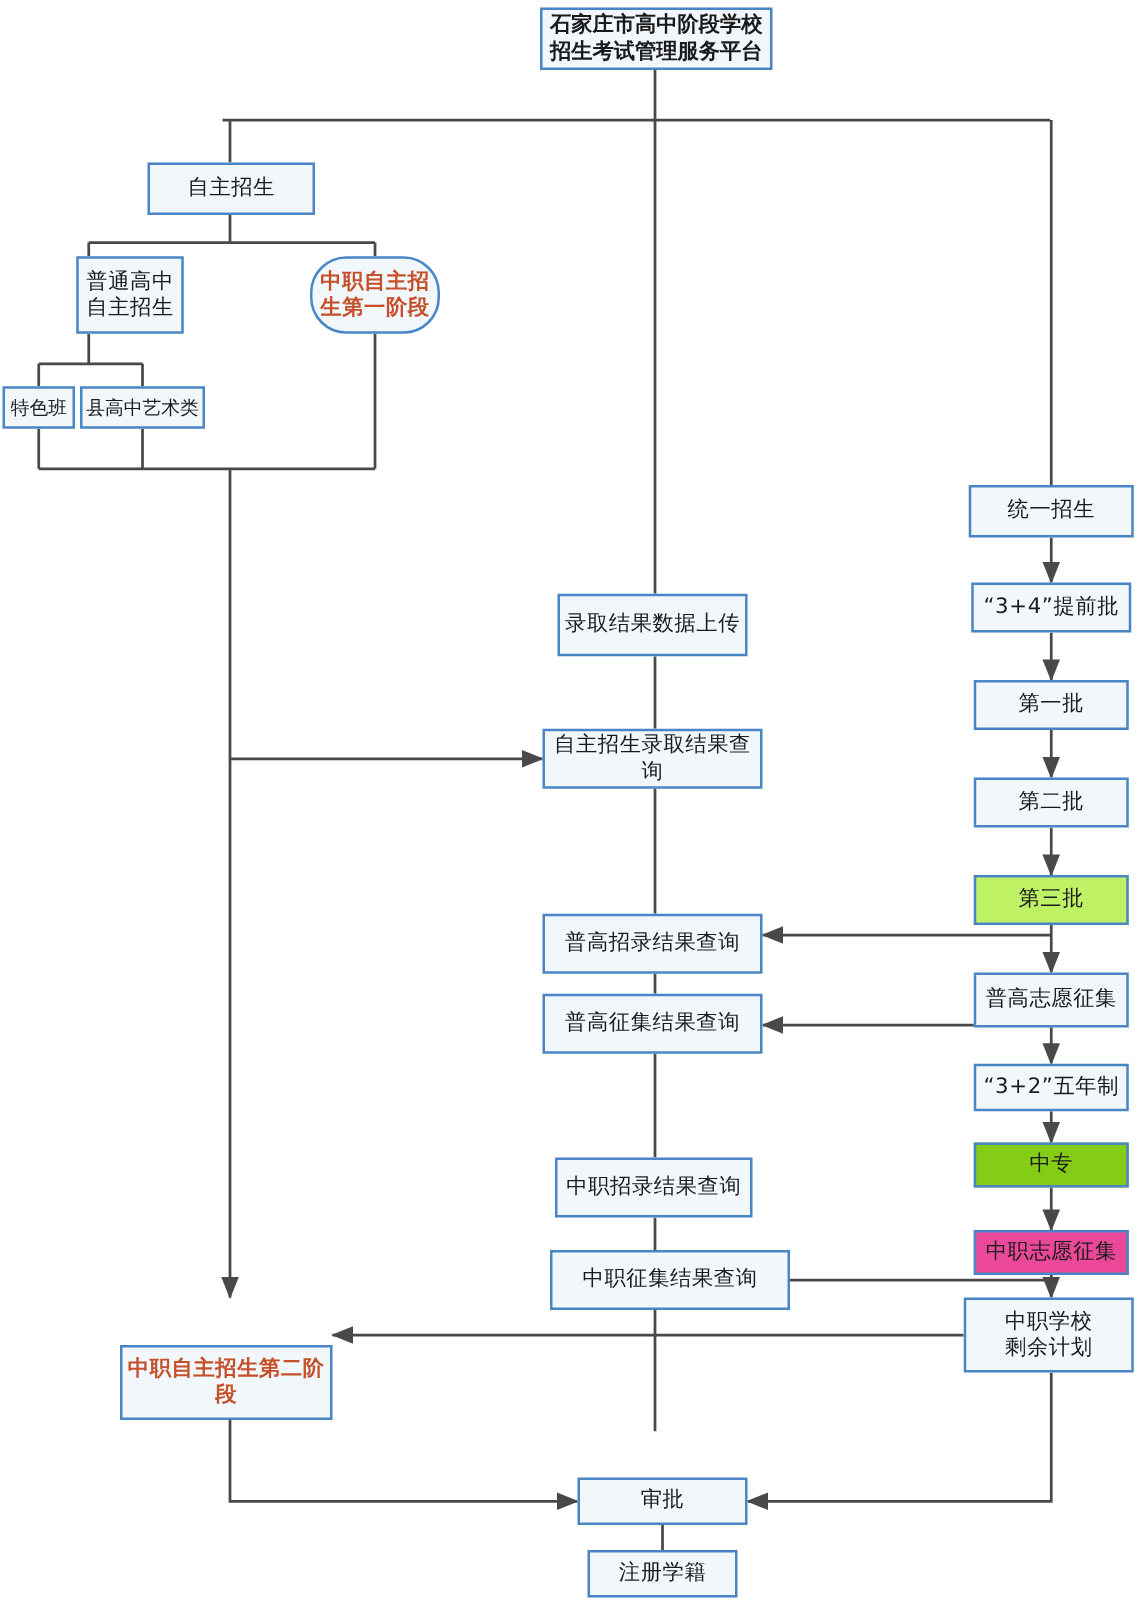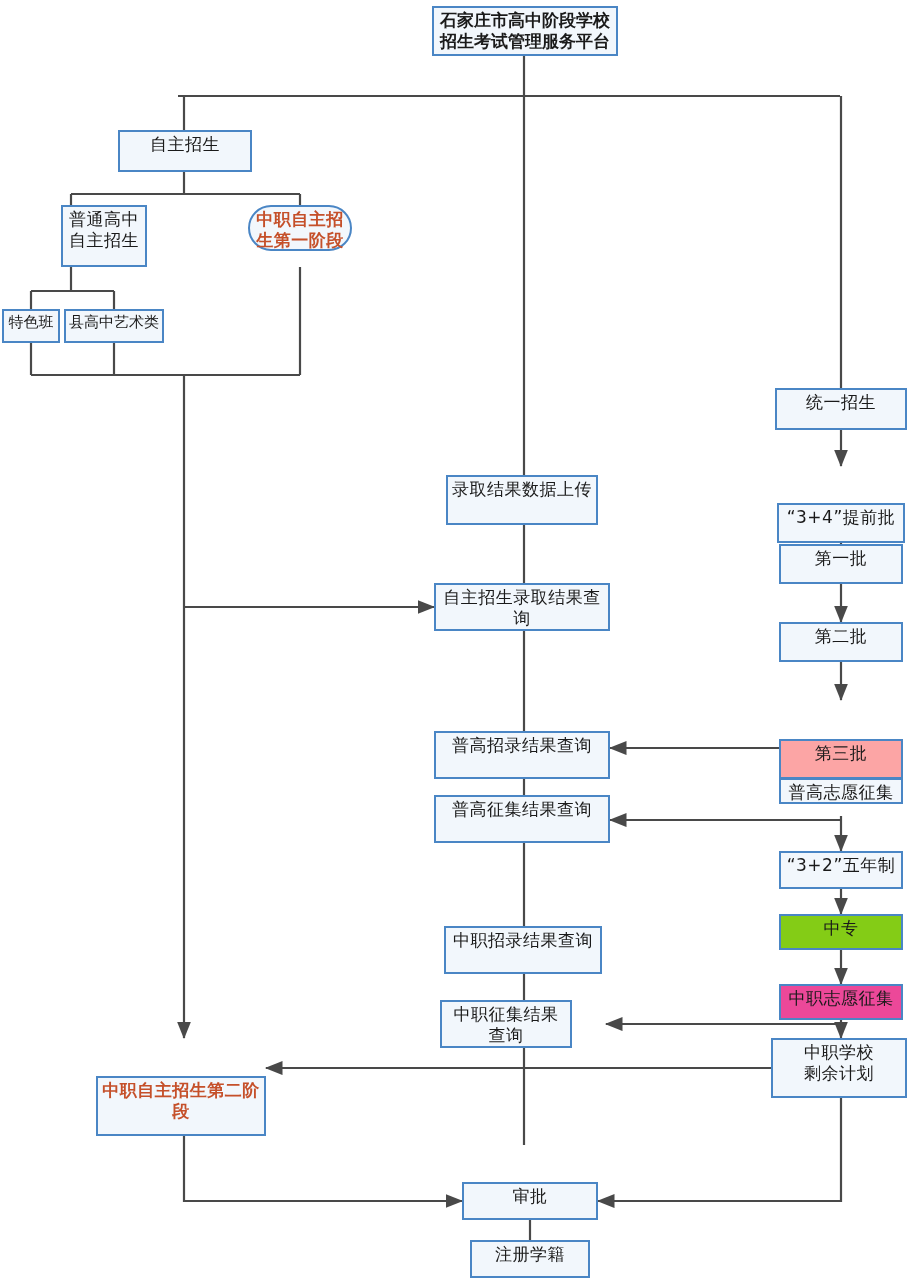--- a/index.html
+++ b/index.html
@@ -20,20 +20,21 @@
     left: 0;
     top: 0;
     width: 910px;
     height: 1281px;
     pointer-events: none;
   }
   .node {
     position: absolute;
     box-sizing: border-box;
     display: flex;
+    align-items: center;
     justify-content: center;
     text-align: center;
     background: #f2f7fc;
     border: 2px solid #4a86c5;
     color: #1a1a1a;
     font-size: 17px;
     line-height: 1.25;
     letter-spacing: 0.5px;
     padding: 2px 4px;
   }
@@ -120,46 +121,46 @@
         <span class="label">石家庄市高中阶段学校
 招生考试管理服务平台</span>
       </div>
       <div class="node" style="left: 118px; top: 130px; width: 134px; height: 42px; border-color: rgb(74, 134, 197); background: rgb(242, 247, 252);">
         <span class="label">自主招生</span>
       </div>
       <div class="node" style="left: 28px; top: 205px; width: 86px; height: 62px; border-color: rgb(74, 134, 197); background: rgb(242, 247, 252); margin-left: 33px;">
         <span class="label">普通高中
 自主招生</span>
       </div>
-      <div class="node accent" style="left: 248px; top: 205px; width: 104px; height: 46px; border-color: rgb(74, 134, 197); background: rgb(242, 247, 252); border-radius: 29px;">
+      <div class="node accent" style="left: 248px; top: 205px; width: 104px; height: 62px; border-color: rgb(74, 134, 197); background: rgb(242, 247, 252); border-radius: 29px;">
         <span class="label">中职自主招
 生第一阶段</span>
       </div>
       <div class="node small" style="left: 2px; top: 309px; width: 58px; height: 34px; border-color: rgb(74, 134, 197); background: rgb(242, 247, 252);">
         <span class="label">特色班</span>
       </div>
       <div class="node small" style="left: 64px; top: 309px; width: 100px; height: 34px; border-color: rgb(74, 134, 197); background: rgb(242, 247, 252);">
         <span class="label">县高中艺术类</span>
       </div>
       <div class="node" style="left: 775px; top: 388px; width: 132px; height: 42px; border-color: rgb(74, 134, 197); background: rgb(242, 247, 252);">
         <span class="label">统一招生</span>
       </div>
-      <div class="node" style="left: 777px; top: 466px; width: 128px; height: 40px; border-color: rgb(74, 134, 197); background: rgb(242, 247, 252); margin-top: 37px;">
+      <div class="node" style="left: 777px; top: 466px; width: 128px; height: 40px; border-color: rgb(74, 134, 197); background: rgb(242, 247, 252);">
         <span class="label">“3+4”提前批</span>
       </div>
       <div class="node" style="left: 779px; top: 544px; width: 124px; height: 40px; border-color: rgb(74, 134, 197); background: rgb(242, 247, 252);">
         <span class="label">第一批</span>
       </div>
       <div class="node" style="left: 779px; top: 622px; width: 124px; height: 40px; border-color: rgb(74, 134, 197); background: rgb(242, 247, 252);">
         <span class="label">第二批</span>
       </div>
-      <div class="node" style="left: 779px; top: 700px; width: 124px; height: 40px; border-color: rgb(74, 134, 197); background: #fca5a5; margin-top: 39px;">
+      <div class="node" style="left: 779px; top: 700px; width: 124px; height: 40px; border-color: rgb(74, 134, 197); background: #bef264;">
         <span class="label">第三批</span>
       </div>
-      <div class="node" style="left: 779px; top: 778px; width: 124px; height: 26px; border-color: rgb(74, 134, 197); background: rgb(242, 247, 252);">
+      <div class="node" style="left: 779px; top: 778px; width: 124px; height: 44px; border-color: rgb(74, 134, 197); background: rgb(242, 247, 252);">
         <span class="label">普高志愿征集</span>
       </div>
       <div class="node" style="left: 779px; top: 851px; width: 124px; height: 38px; border-color: rgb(74, 134, 197); background: rgb(242, 247, 252);">
         <span class="label">“3+2”五年制</span>
       </div>
       <div class="node" style="left: 779px; top: 914px; width: 124px; height: 36px; border-color: rgb(74, 134, 197); background: #84cc16;">
         <span class="label">中专</span>
       </div>
       <div class="node" style="left: 779px; top: 984px; width: 124px; height: 36px; border-color: rgb(74, 134, 197); background: #ec4899;">
         <span class="label">中职志愿征集</span>
@@ -176,21 +177,21 @@
       </div>
       <div class="node" style="left: 434px; top: 731px; width: 176px; height: 48px; border-color: rgb(74, 134, 197); background: rgb(242, 247, 252);">
         <span class="label">普高招录结果查询</span>
       </div>
       <div class="node" style="left: 434px; top: 795px; width: 176px; height: 48px; border-color: rgb(74, 134, 197); background: rgb(242, 247, 252);">
         <span class="label">普高征集结果查询</span>
       </div>
       <div class="node" style="left: 444px; top: 926px; width: 158px; height: 48px; border-color: rgb(74, 134, 197); background: rgb(242, 247, 252);">
         <span class="label">中职招录结果查询</span>
       </div>
-      <div class="node" style="left: 440px; top: 1000px; width: 132px; height: 48px; border-color: rgb(74, 134, 197); background: rgb(242, 247, 252);">
+      <div class="node" style="left: 440px; top: 1000px; width: 192px; height: 48px; border-color: rgb(74, 134, 197); background: rgb(242, 247, 252);">
         <span class="label">中职征集结果查询</span>
       </div>
       <div class="node accent" style="left: 96px; top: 1076px; width: 170px; height: 60px; border-color: rgb(74, 134, 197); background: rgb(242, 247, 252);">
         <span class="label">中职自主招生第二阶
 段</span>
       </div>
       <div class="node" style="left: 462px; top: 1182px; width: 136px; height: 38px; border-color: rgb(74, 134, 197); background: rgb(242, 247, 252);">
         <span class="label">审批</span>
       </div>
       <div class="node" style="left: 470px; top: 1240px; width: 120px; height: 38px; border-color: rgb(74, 134, 197); background: rgb(242, 247, 252);">

